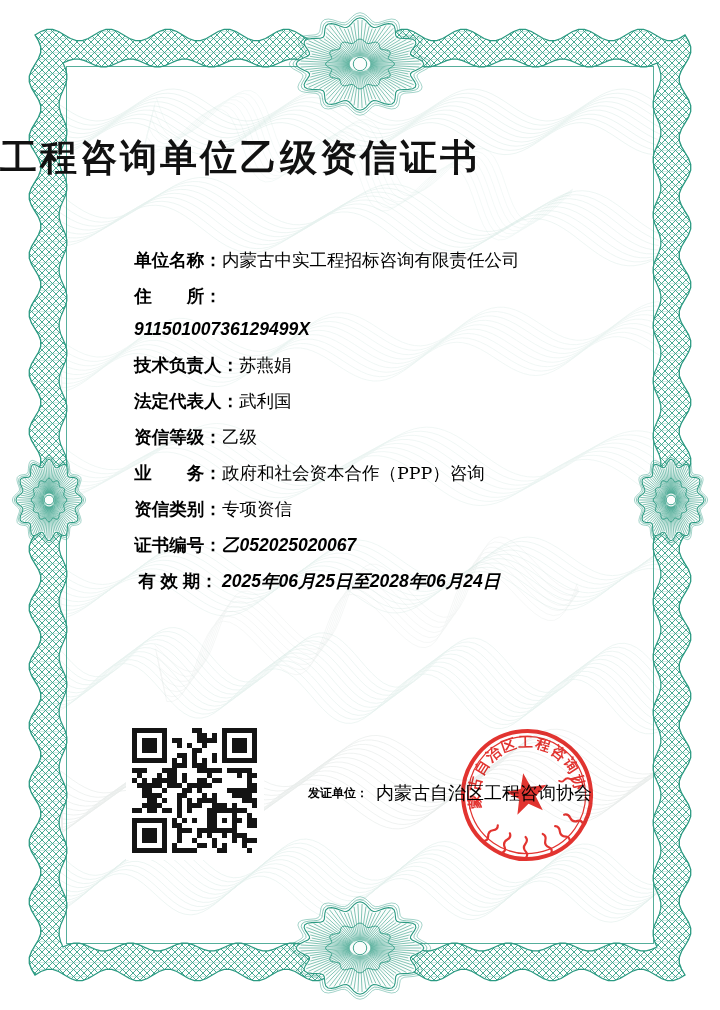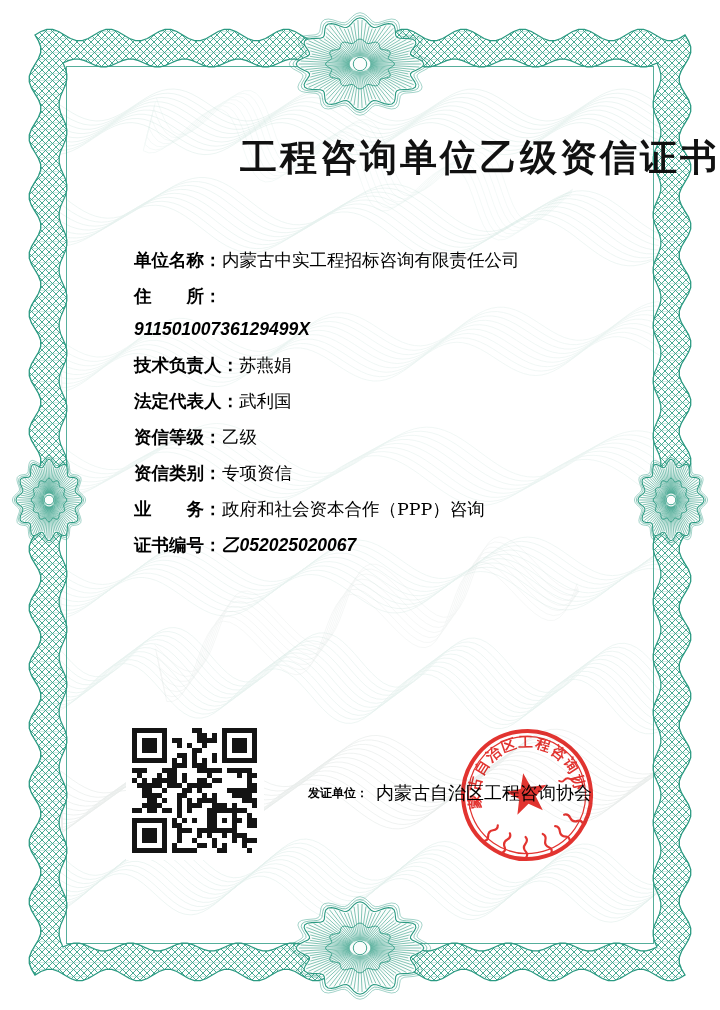--- a/index.html
+++ b/index.html
@@ -2,25 +2,25 @@
 <html><head>
 <meta charset="utf-8">
 <style>
   html,body{margin:0;padding:0;}
   body{
     width:720px;height:1010px;position:relative;background:#ffffff;overflow:hidden;
     font-family:"Liberation Sans",sans-serif;color:#000;
   }
   #deco{position:absolute;left:0;top:0;z-index:0;}
   .title{
-    position:absolute;left:0;top:133px;width:720px;text-align:right;
+    position:absolute;left:0;top:133px;width:720px;text-align:left;
     font-size:37px;font-weight:800;letter-spacing:3px;color:#111;z-index:2;
   }
   .fields{position:absolute;left:134px;top:249px;width:460px;z-index:2;}
-  .row{display:flex;margin-bottom:14px;align-items:flex-start;}
+  .row{display:flex;margin-bottom:14px;align-items:flex-start;text-align:center;}
   .label{
     font-weight:bold;font-size:17.5px;line-height:22px;white-space:nowrap;
     min-width:88px;flex:0 0 auto;
   }
   .value{
     font-size:17.5px;line-height:22px;
     font-family:"DejaVu Serif",serif;
   }
   .value.num{font-family:"Liberation Sans",sans-serif;font-weight:600;font-style:italic;}
   .issuer{position:absolute;left:308px;top:781px;z-index:2;white-space:nowrap;display:flex;}
@@ -565,30 +565,34 @@
   </div>
   <div class="row">
     <span class="label">法定代表人：</span>
     <span class="value">武利国</span>
   </div>
   <div class="row">
     <span class="label">资信等级：</span>
     <span class="value">乙级</span>
   </div>
   <div class="row">
+    <span class="label">业　　务：</span>
+    <span class="value">政府和社会资本合作（PPP）咨询</span>
+  </div>
+  <div class="row">
     <span class="label">资信类别：</span>
     <span class="value">专项资信</span>
   </div>
   <div class="row">
-    <span class="label">业　　务：</span>
-    <span class="value">政府和社会资本合作（PPP）咨询</span>
-  </div>
-  <div class="row">
     <span class="label">证书编号：</span>
     <span class="value num">乙052025020067</span>
+  </div>
+  <div class="row">
+    <span class="label">有 效 期：</span>
+    <span class="value num">2025年06月25日至2028年06月24日</span>
   </div>
 </div>
 
 <div class="qr">
   <svg id="qrsvg" width="125" height="125" viewBox="0 0 125 125">
       <path d="M0 0h5v5h-5ZM5 0h5v5h-5ZM10 0h5v5h-5ZM15 0h5v5h-5ZM20 0h5v5h-5ZM25 0h5v5h-5ZM30 0h5v5h-5ZM60 0h5v5h-5ZM65 0h5v5h-5ZM90 0h5v5h-5ZM95 0h5v5h-5ZM100 0h5v5h-5ZM105 0h5v5h-5ZM110 0h5v5h-5ZM115 0h5v5h-5ZM120 0h5v5h-5ZM0 5h5v5h-5ZM30 5h5v5h-5ZM65 5h5v5h-5ZM70 5h5v5h-5ZM80 5h5v5h-5ZM90 5h5v5h-5ZM120 5h5v5h-5ZM0 10h5v5h-5ZM10 10h5v5h-5ZM15 10h5v5h-5ZM20 10h5v5h-5ZM30 10h5v5h-5ZM40 10h5v5h-5ZM45 10h5v5h-5ZM65 10h5v5h-5ZM70 10h5v5h-5ZM75 10h5v5h-5ZM80 10h5v5h-5ZM90 10h5v5h-5ZM100 10h5v5h-5ZM105 10h5v5h-5ZM110 10h5v5h-5ZM120 10h5v5h-5ZM0 15h5v5h-5ZM10 15h5v5h-5ZM15 15h5v5h-5ZM20 15h5v5h-5ZM30 15h5v5h-5ZM45 15h5v5h-5ZM55 15h5v5h-5ZM70 15h5v5h-5ZM90 15h5v5h-5ZM100 15h5v5h-5ZM105 15h5v5h-5ZM110 15h5v5h-5ZM120 15h5v5h-5ZM0 20h5v5h-5ZM10 20h5v5h-5ZM15 20h5v5h-5ZM20 20h5v5h-5ZM30 20h5v5h-5ZM60 20h5v5h-5ZM65 20h5v5h-5ZM90 20h5v5h-5ZM100 20h5v5h-5ZM105 20h5v5h-5ZM110 20h5v5h-5ZM120 20h5v5h-5ZM0 25h5v5h-5ZM30 25h5v5h-5ZM45 25h5v5h-5ZM50 25h5v5h-5ZM60 25h5v5h-5ZM80 25h5v5h-5ZM90 25h5v5h-5ZM120 25h5v5h-5ZM0 30h5v5h-5ZM5 30h5v5h-5ZM10 30h5v5h-5ZM15 30h5v5h-5ZM20 30h5v5h-5ZM25 30h5v5h-5ZM30 30h5v5h-5ZM40 30h5v5h-5ZM50 30h5v5h-5ZM60 30h5v5h-5ZM70 30h5v5h-5ZM80 30h5v5h-5ZM90 30h5v5h-5ZM95 30h5v5h-5ZM100 30h5v5h-5ZM105 30h5v5h-5ZM110 30h5v5h-5ZM115 30h5v5h-5ZM120 30h5v5h-5ZM40 35h5v5h-5ZM45 35h5v5h-5ZM50 35h5v5h-5ZM60 35h5v5h-5ZM65 35h5v5h-5ZM70 35h5v5h-5ZM0 40h5v5h-5ZM5 40h5v5h-5ZM10 40h5v5h-5ZM30 40h5v5h-5ZM35 40h5v5h-5ZM40 40h5v5h-5ZM65 40h5v5h-5ZM70 40h5v5h-5ZM75 40h5v5h-5ZM80 40h5v5h-5ZM85 40h5v5h-5ZM95 40h5v5h-5ZM100 40h5v5h-5ZM105 40h5v5h-5ZM110 40h5v5h-5ZM115 40h5v5h-5ZM5 45h5v5h-5ZM25 45h5v5h-5ZM35 45h5v5h-5ZM40 45h5v5h-5ZM50 45h5v5h-5ZM75 45h5v5h-5ZM105 45h5v5h-5ZM115 45h5v5h-5ZM120 45h5v5h-5ZM0 50h5v5h-5ZM10 50h5v5h-5ZM20 50h5v5h-5ZM25 50h5v5h-5ZM30 50h5v5h-5ZM35 50h5v5h-5ZM40 50h5v5h-5ZM50 50h5v5h-5ZM65 50h5v5h-5ZM70 50h5v5h-5ZM80 50h5v5h-5ZM85 50h5v5h-5ZM115 50h5v5h-5ZM5 55h5v5h-5ZM10 55h5v5h-5ZM15 55h5v5h-5ZM20 55h5v5h-5ZM25 55h5v5h-5ZM35 55h5v5h-5ZM40 55h5v5h-5ZM45 55h5v5h-5ZM55 55h5v5h-5ZM60 55h5v5h-5ZM65 55h5v5h-5ZM70 55h5v5h-5ZM75 55h5v5h-5ZM115 55h5v5h-5ZM120 55h5v5h-5ZM10 60h5v5h-5ZM15 60h5v5h-5ZM30 60h5v5h-5ZM50 60h5v5h-5ZM55 60h5v5h-5ZM65 60h5v5h-5ZM95 60h5v5h-5ZM100 60h5v5h-5ZM105 60h5v5h-5ZM110 60h5v5h-5ZM115 60h5v5h-5ZM120 60h5v5h-5ZM10 65h5v5h-5ZM15 65h5v5h-5ZM20 65h5v5h-5ZM25 65h5v5h-5ZM45 65h5v5h-5ZM50 65h5v5h-5ZM70 65h5v5h-5ZM80 65h5v5h-5ZM100 65h5v5h-5ZM105 65h5v5h-5ZM110 65h5v5h-5ZM115 65h5v5h-5ZM15 70h5v5h-5ZM20 70h5v5h-5ZM30 70h5v5h-5ZM45 70h5v5h-5ZM55 70h5v5h-5ZM65 70h5v5h-5ZM70 70h5v5h-5ZM75 70h5v5h-5ZM80 70h5v5h-5ZM110 70h5v5h-5ZM115 70h5v5h-5ZM120 70h5v5h-5ZM10 75h5v5h-5ZM15 75h5v5h-5ZM20 75h5v5h-5ZM25 75h5v5h-5ZM45 75h5v5h-5ZM55 75h5v5h-5ZM60 75h5v5h-5ZM65 75h5v5h-5ZM80 75h5v5h-5ZM85 75h5v5h-5ZM90 75h5v5h-5ZM100 75h5v5h-5ZM120 75h5v5h-5ZM0 80h5v5h-5ZM5 80h5v5h-5ZM15 80h5v5h-5ZM20 80h5v5h-5ZM30 80h5v5h-5ZM35 80h5v5h-5ZM45 80h5v5h-5ZM55 80h5v5h-5ZM75 80h5v5h-5ZM80 80h5v5h-5ZM85 80h5v5h-5ZM90 80h5v5h-5ZM95 80h5v5h-5ZM100 80h5v5h-5ZM105 80h5v5h-5ZM110 80h5v5h-5ZM45 85h5v5h-5ZM75 85h5v5h-5ZM80 85h5v5h-5ZM100 85h5v5h-5ZM115 85h5v5h-5ZM0 90h5v5h-5ZM5 90h5v5h-5ZM10 90h5v5h-5ZM15 90h5v5h-5ZM20 90h5v5h-5ZM25 90h5v5h-5ZM30 90h5v5h-5ZM40 90h5v5h-5ZM50 90h5v5h-5ZM60 90h5v5h-5ZM75 90h5v5h-5ZM80 90h5v5h-5ZM90 90h5v5h-5ZM100 90h5v5h-5ZM105 90h5v5h-5ZM115 90h5v5h-5ZM120 90h5v5h-5ZM0 95h5v5h-5ZM30 95h5v5h-5ZM40 95h5v5h-5ZM45 95h5v5h-5ZM75 95h5v5h-5ZM80 95h5v5h-5ZM100 95h5v5h-5ZM115 95h5v5h-5ZM120 95h5v5h-5ZM0 100h5v5h-5ZM10 100h5v5h-5ZM15 100h5v5h-5ZM20 100h5v5h-5ZM30 100h5v5h-5ZM45 100h5v5h-5ZM50 100h5v5h-5ZM55 100h5v5h-5ZM65 100h5v5h-5ZM70 100h5v5h-5ZM75 100h5v5h-5ZM80 100h5v5h-5ZM85 100h5v5h-5ZM90 100h5v5h-5ZM95 100h5v5h-5ZM100 100h5v5h-5ZM0 105h5v5h-5ZM10 105h5v5h-5ZM15 105h5v5h-5ZM20 105h5v5h-5ZM30 105h5v5h-5ZM45 105h5v5h-5ZM65 105h5v5h-5ZM75 105h5v5h-5ZM90 105h5v5h-5ZM100 105h5v5h-5ZM105 105h5v5h-5ZM110 105h5v5h-5ZM0 110h5v5h-5ZM10 110h5v5h-5ZM15 110h5v5h-5ZM20 110h5v5h-5ZM30 110h5v5h-5ZM45 110h5v5h-5ZM60 110h5v5h-5ZM80 110h5v5h-5ZM100 110h5v5h-5ZM110 110h5v5h-5ZM115 110h5v5h-5ZM120 110h5v5h-5ZM0 115h5v5h-5ZM30 115h5v5h-5ZM40 115h5v5h-5ZM65 115h5v5h-5ZM70 115h5v5h-5ZM80 115h5v5h-5ZM90 115h5v5h-5ZM110 115h5v5h-5ZM0 120h5v5h-5ZM5 120h5v5h-5ZM10 120h5v5h-5ZM15 120h5v5h-5ZM20 120h5v5h-5ZM25 120h5v5h-5ZM30 120h5v5h-5ZM40 120h5v5h-5ZM45 120h5v5h-5ZM50 120h5v5h-5ZM55 120h5v5h-5ZM60 120h5v5h-5ZM85 120h5v5h-5ZM90 120h5v5h-5ZM115 120h5v5h-5Z" fill="#141414"></path>
     </svg>
 </div>
 
 <div class="issuer">

